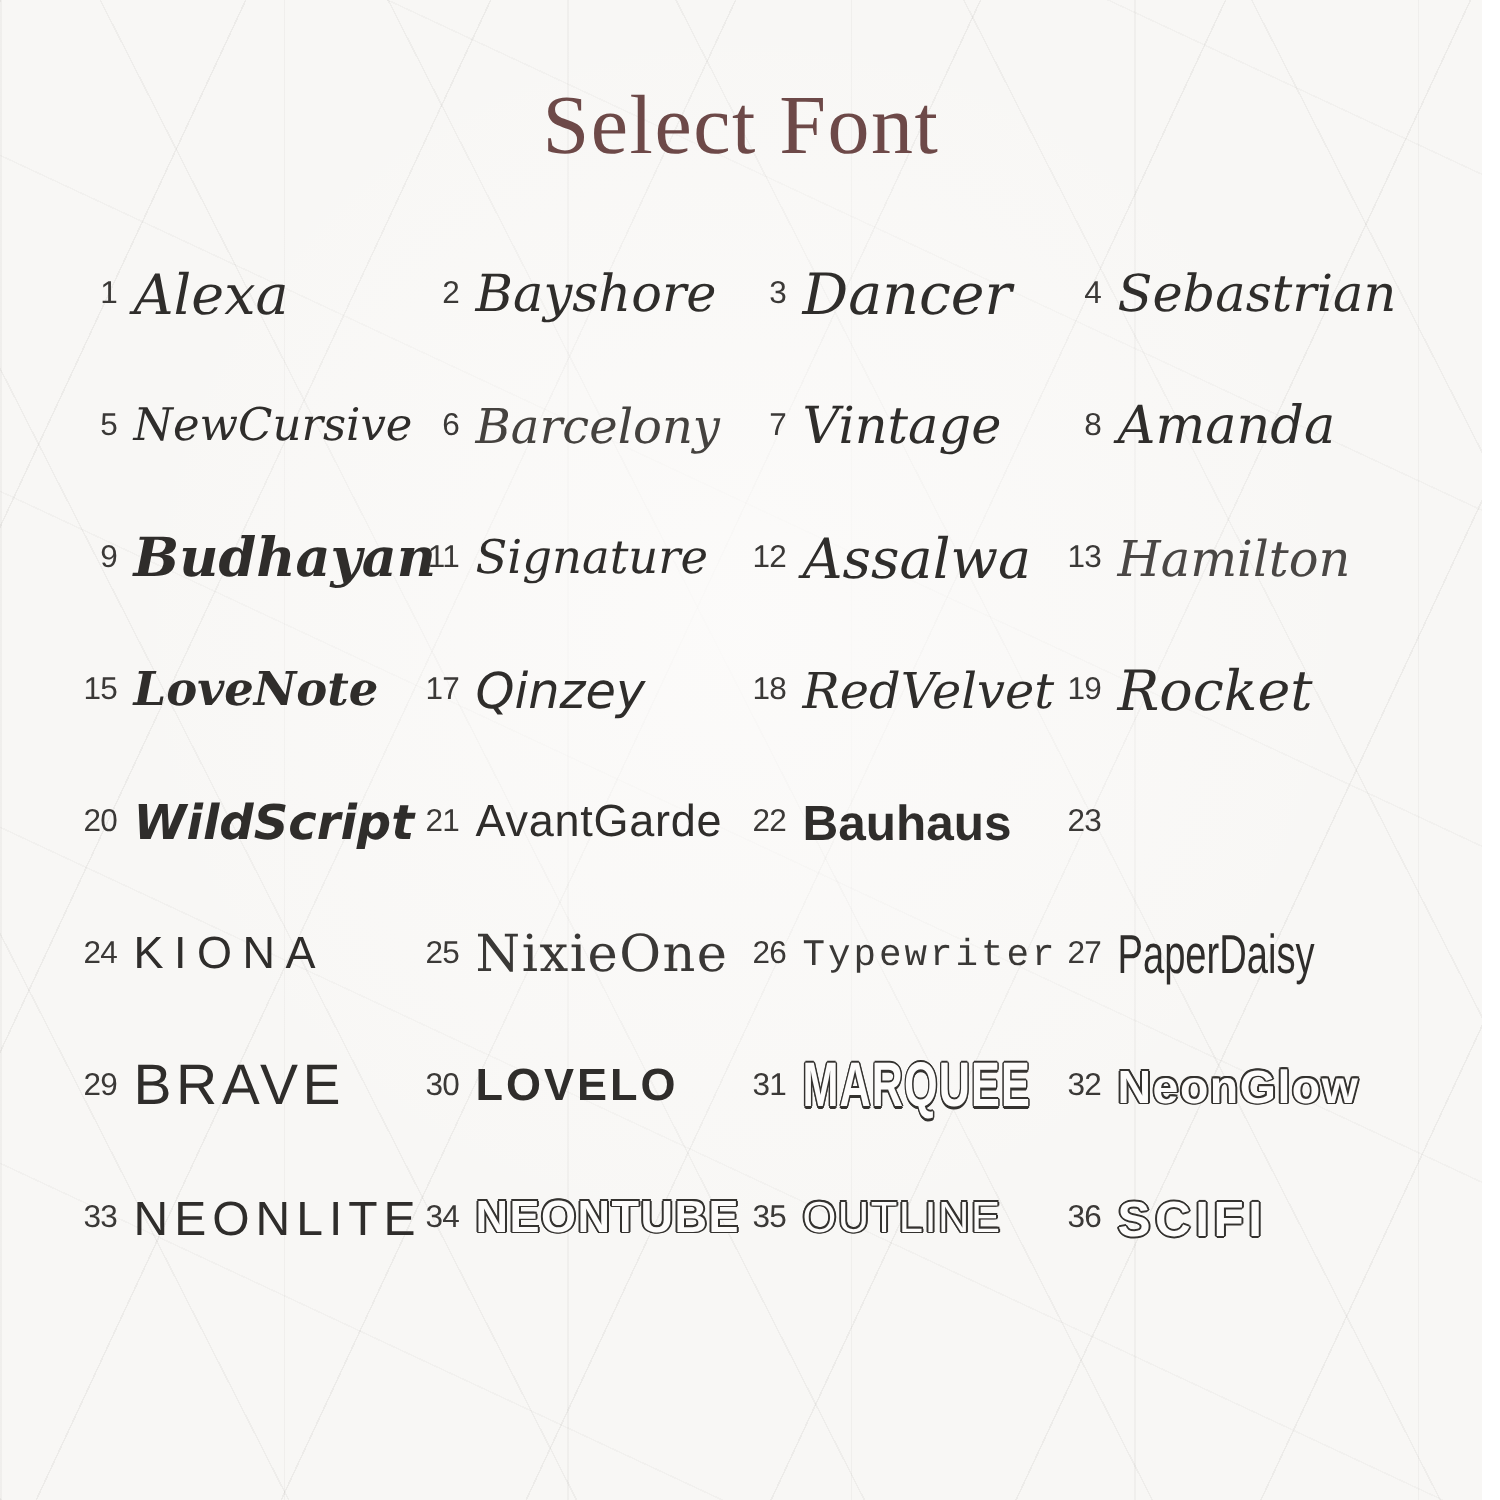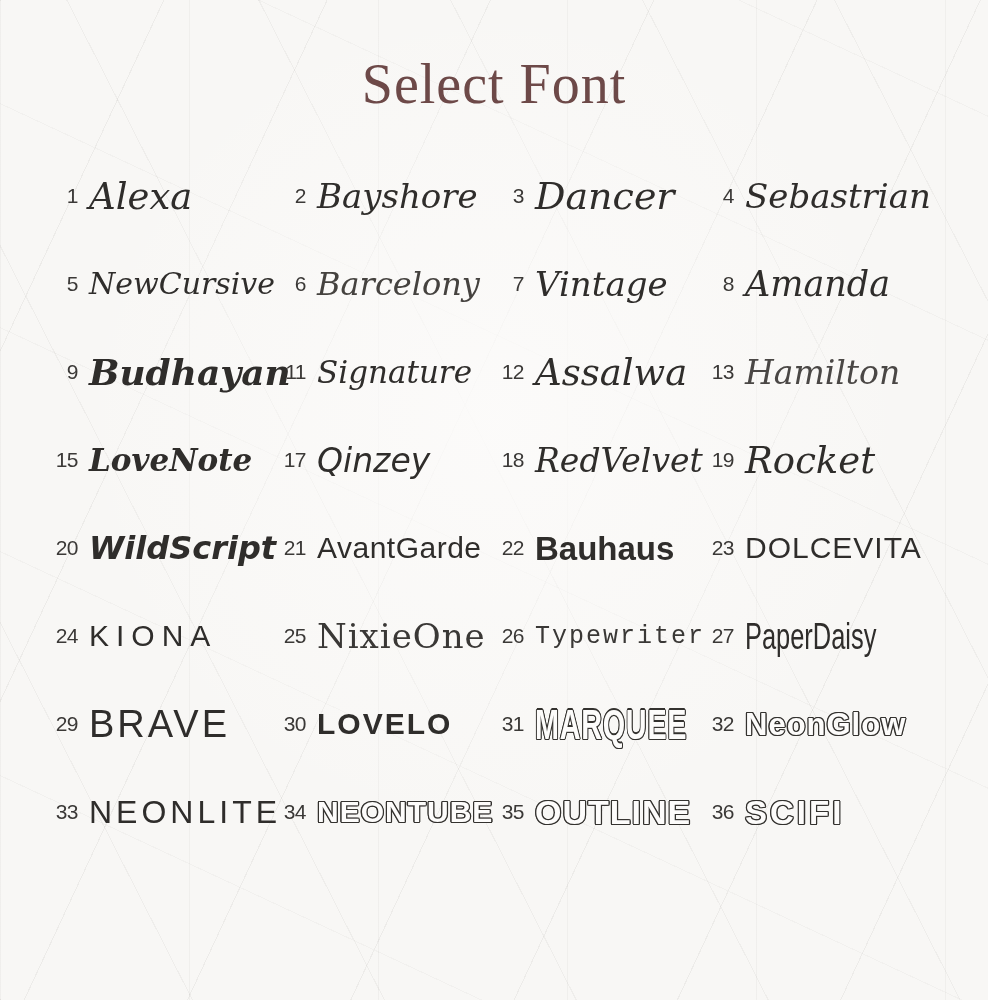--- a/index.html
+++ b/index.html
@@ -79,21 +79,21 @@
   .f25{font-family:"DejaVu Serif",serif;font-size:34px;letter-spacing:1px;color:#3a3836}
   .f26{font-family:"Liberation Mono","DejaVu Sans Mono",monospace;font-size:25px;letter-spacing:2px;color:#3a3836}
   .f27{font-size:31px;display:inline-block;transform:scaleX(0.82) scaleY(1.18);transform-origin:left center}
   .f28{font-size:40px;letter-spacing:1px;color:#3a3836}
   .f29{font-size:38px;letter-spacing:3px}
   .f30{font-size:30px;font-weight:bold;letter-spacing:2px}
   .f31{font-size:40px;font-weight:bold;letter-spacing:1px;display:inline-block;transform:scaleX(0.72) scaleY(1.05);transform-origin:left center}
   .f32{font-size:31px;font-weight:bold;letter-spacing:1px}
   .f33{font-size:32px;letter-spacing:4px}
   .f34{font-size:30px;font-weight:bold;letter-spacing:1px}
-  .f35{font-size:34px;font-weight:bold;letter-spacing:1px}
+  .f35{font-size:29px;font-weight:normal;letter-spacing:1px}
   .f36{font-size:33px;font-weight:bold;letter-spacing:3px}
 </style>
 </head>
 <body>
 
 <div class="page">
   <h1 class="title">Select Font</h1>
 
   <div class="grid">
 
@@ -173,21 +173,20 @@
     <div class="cell">
       <span class="num">21</span>
       <span class="sample sans f21">AvantGarde</span>
     </div>
     <div class="cell">
       <span class="num">22</span>
       <span class="sample sans f22">Bauhaus</span>
     </div>
     <div class="cell">
       <span class="num">23</span>
-      <span class="sample sans f23">DOLCEVITA</span>
     </div>
     <div class="cell">
       <span class="num">24</span>
       <span class="sample sans f24">KIONA</span>
     </div>
 
     <div class="cell">
       <span class="num">25</span>
       <span class="sample f25">NixieOne</span>
     </div>

